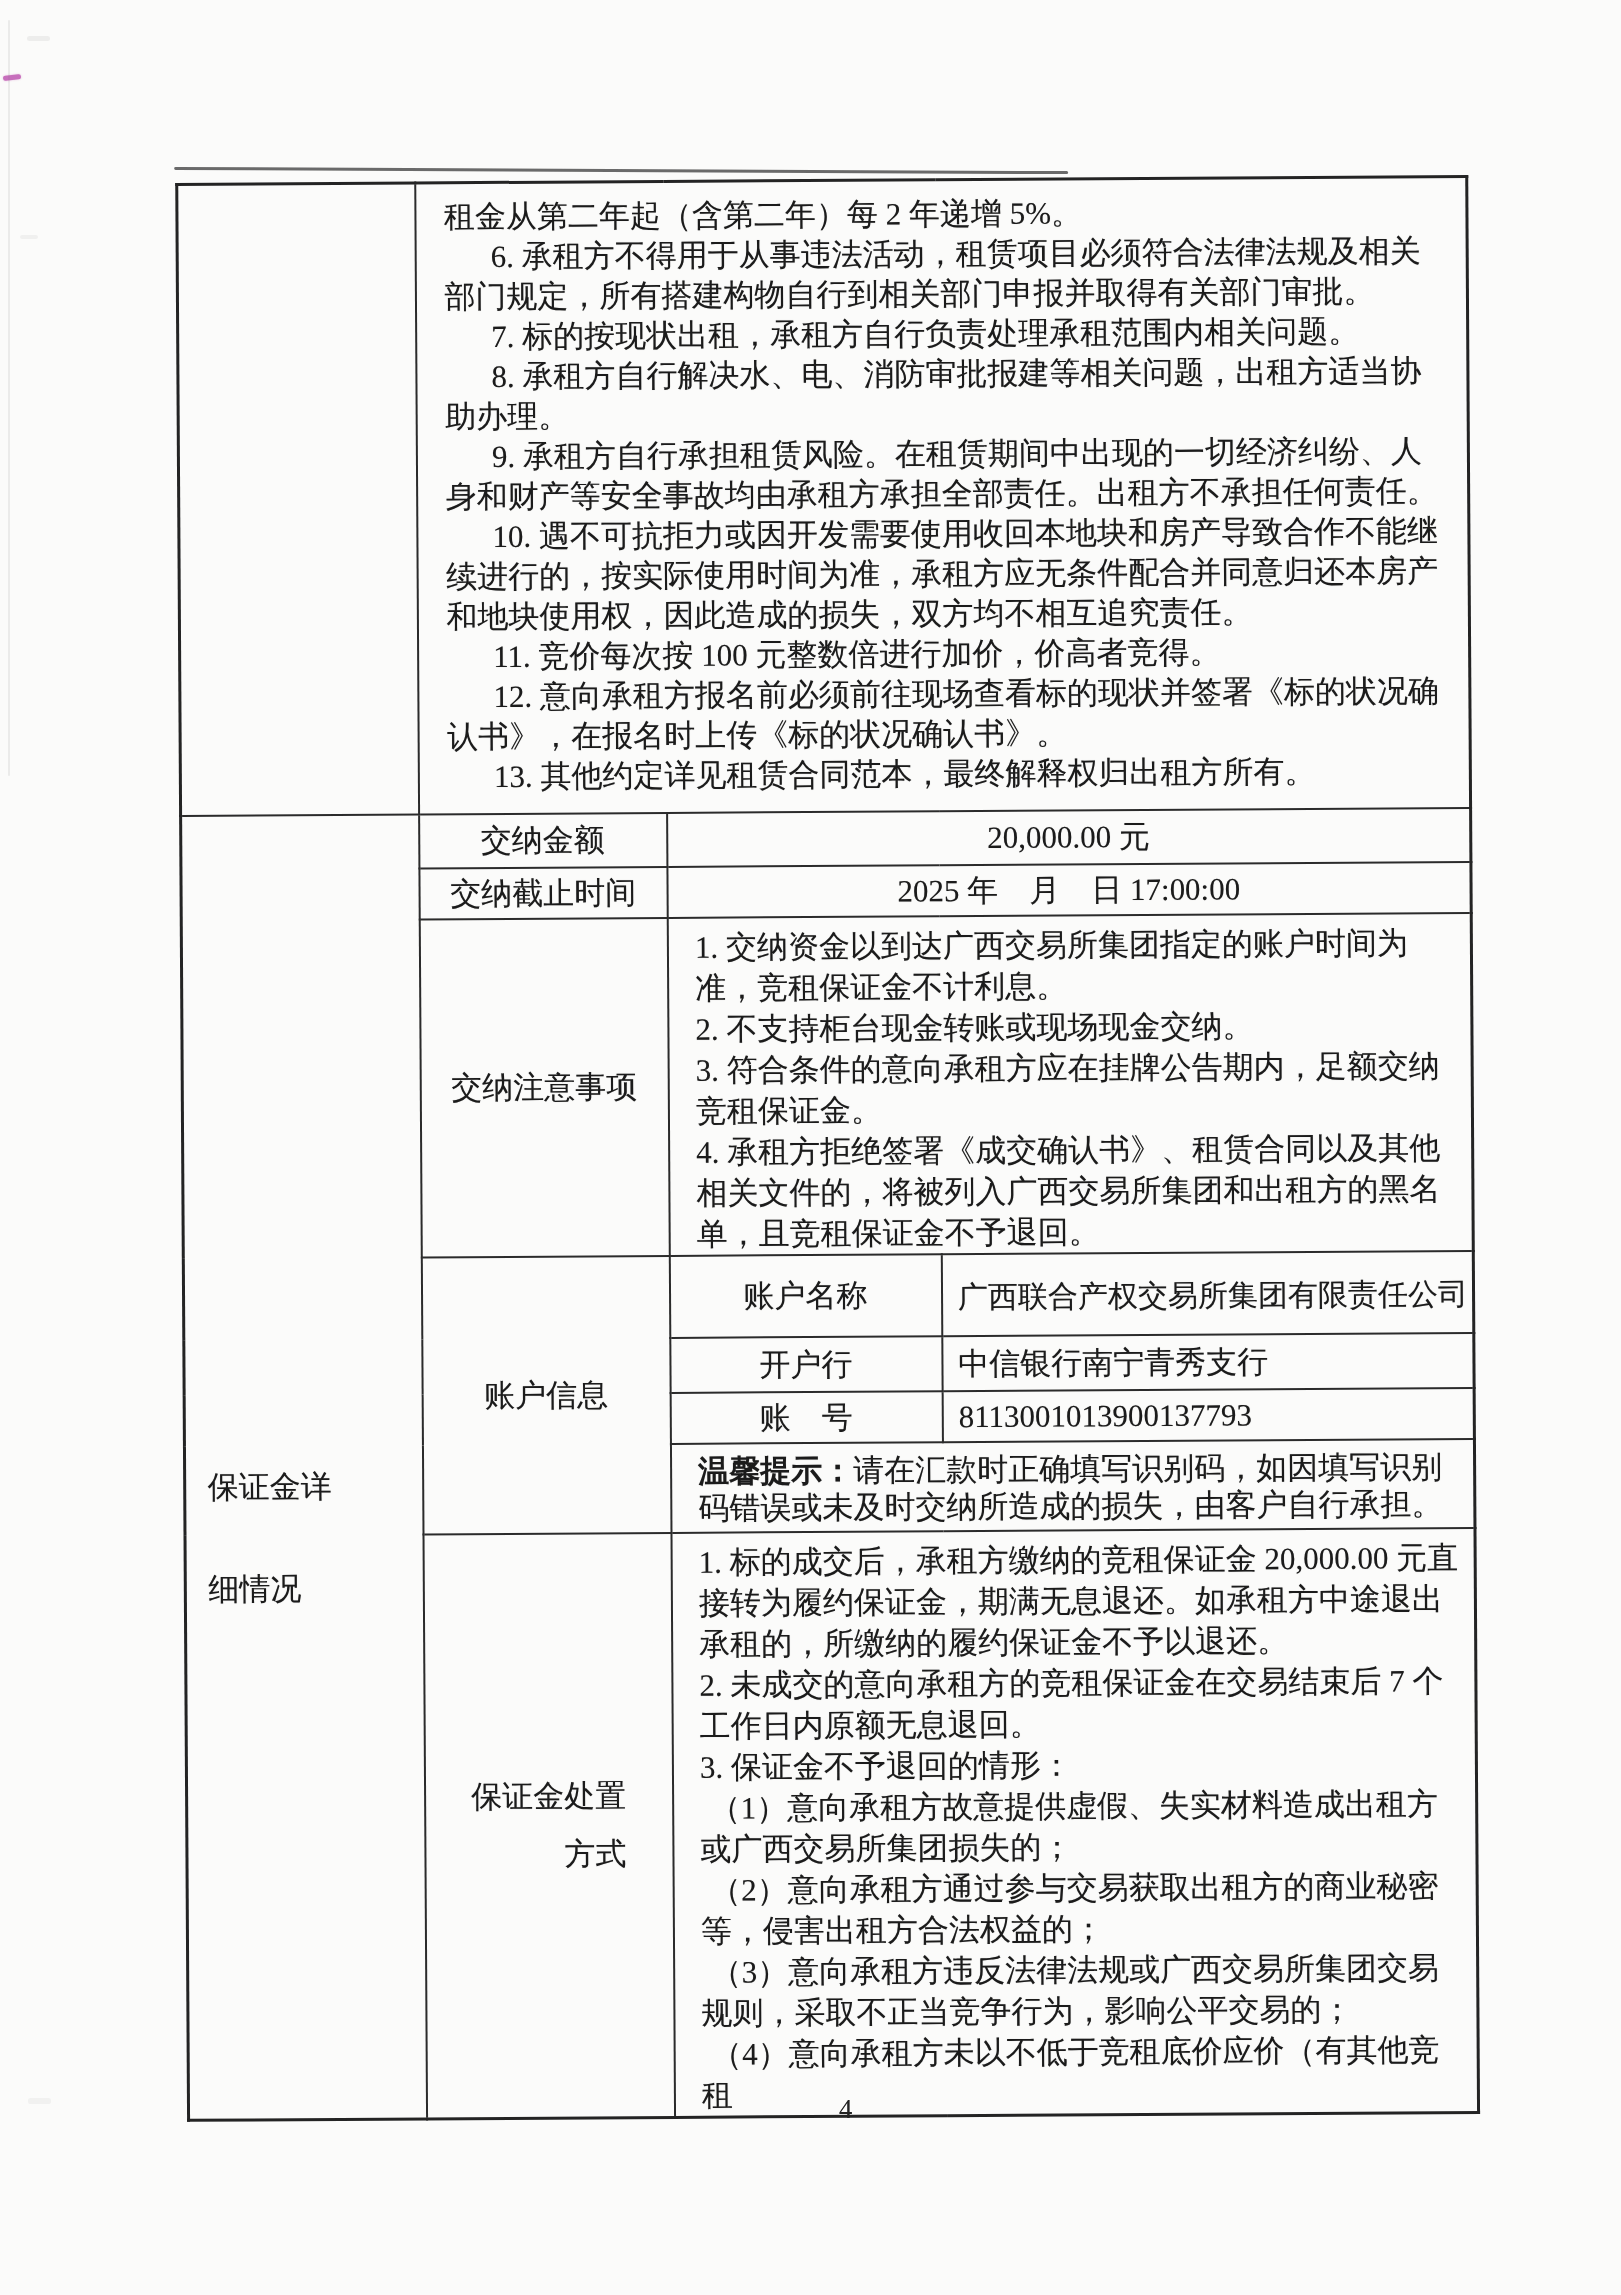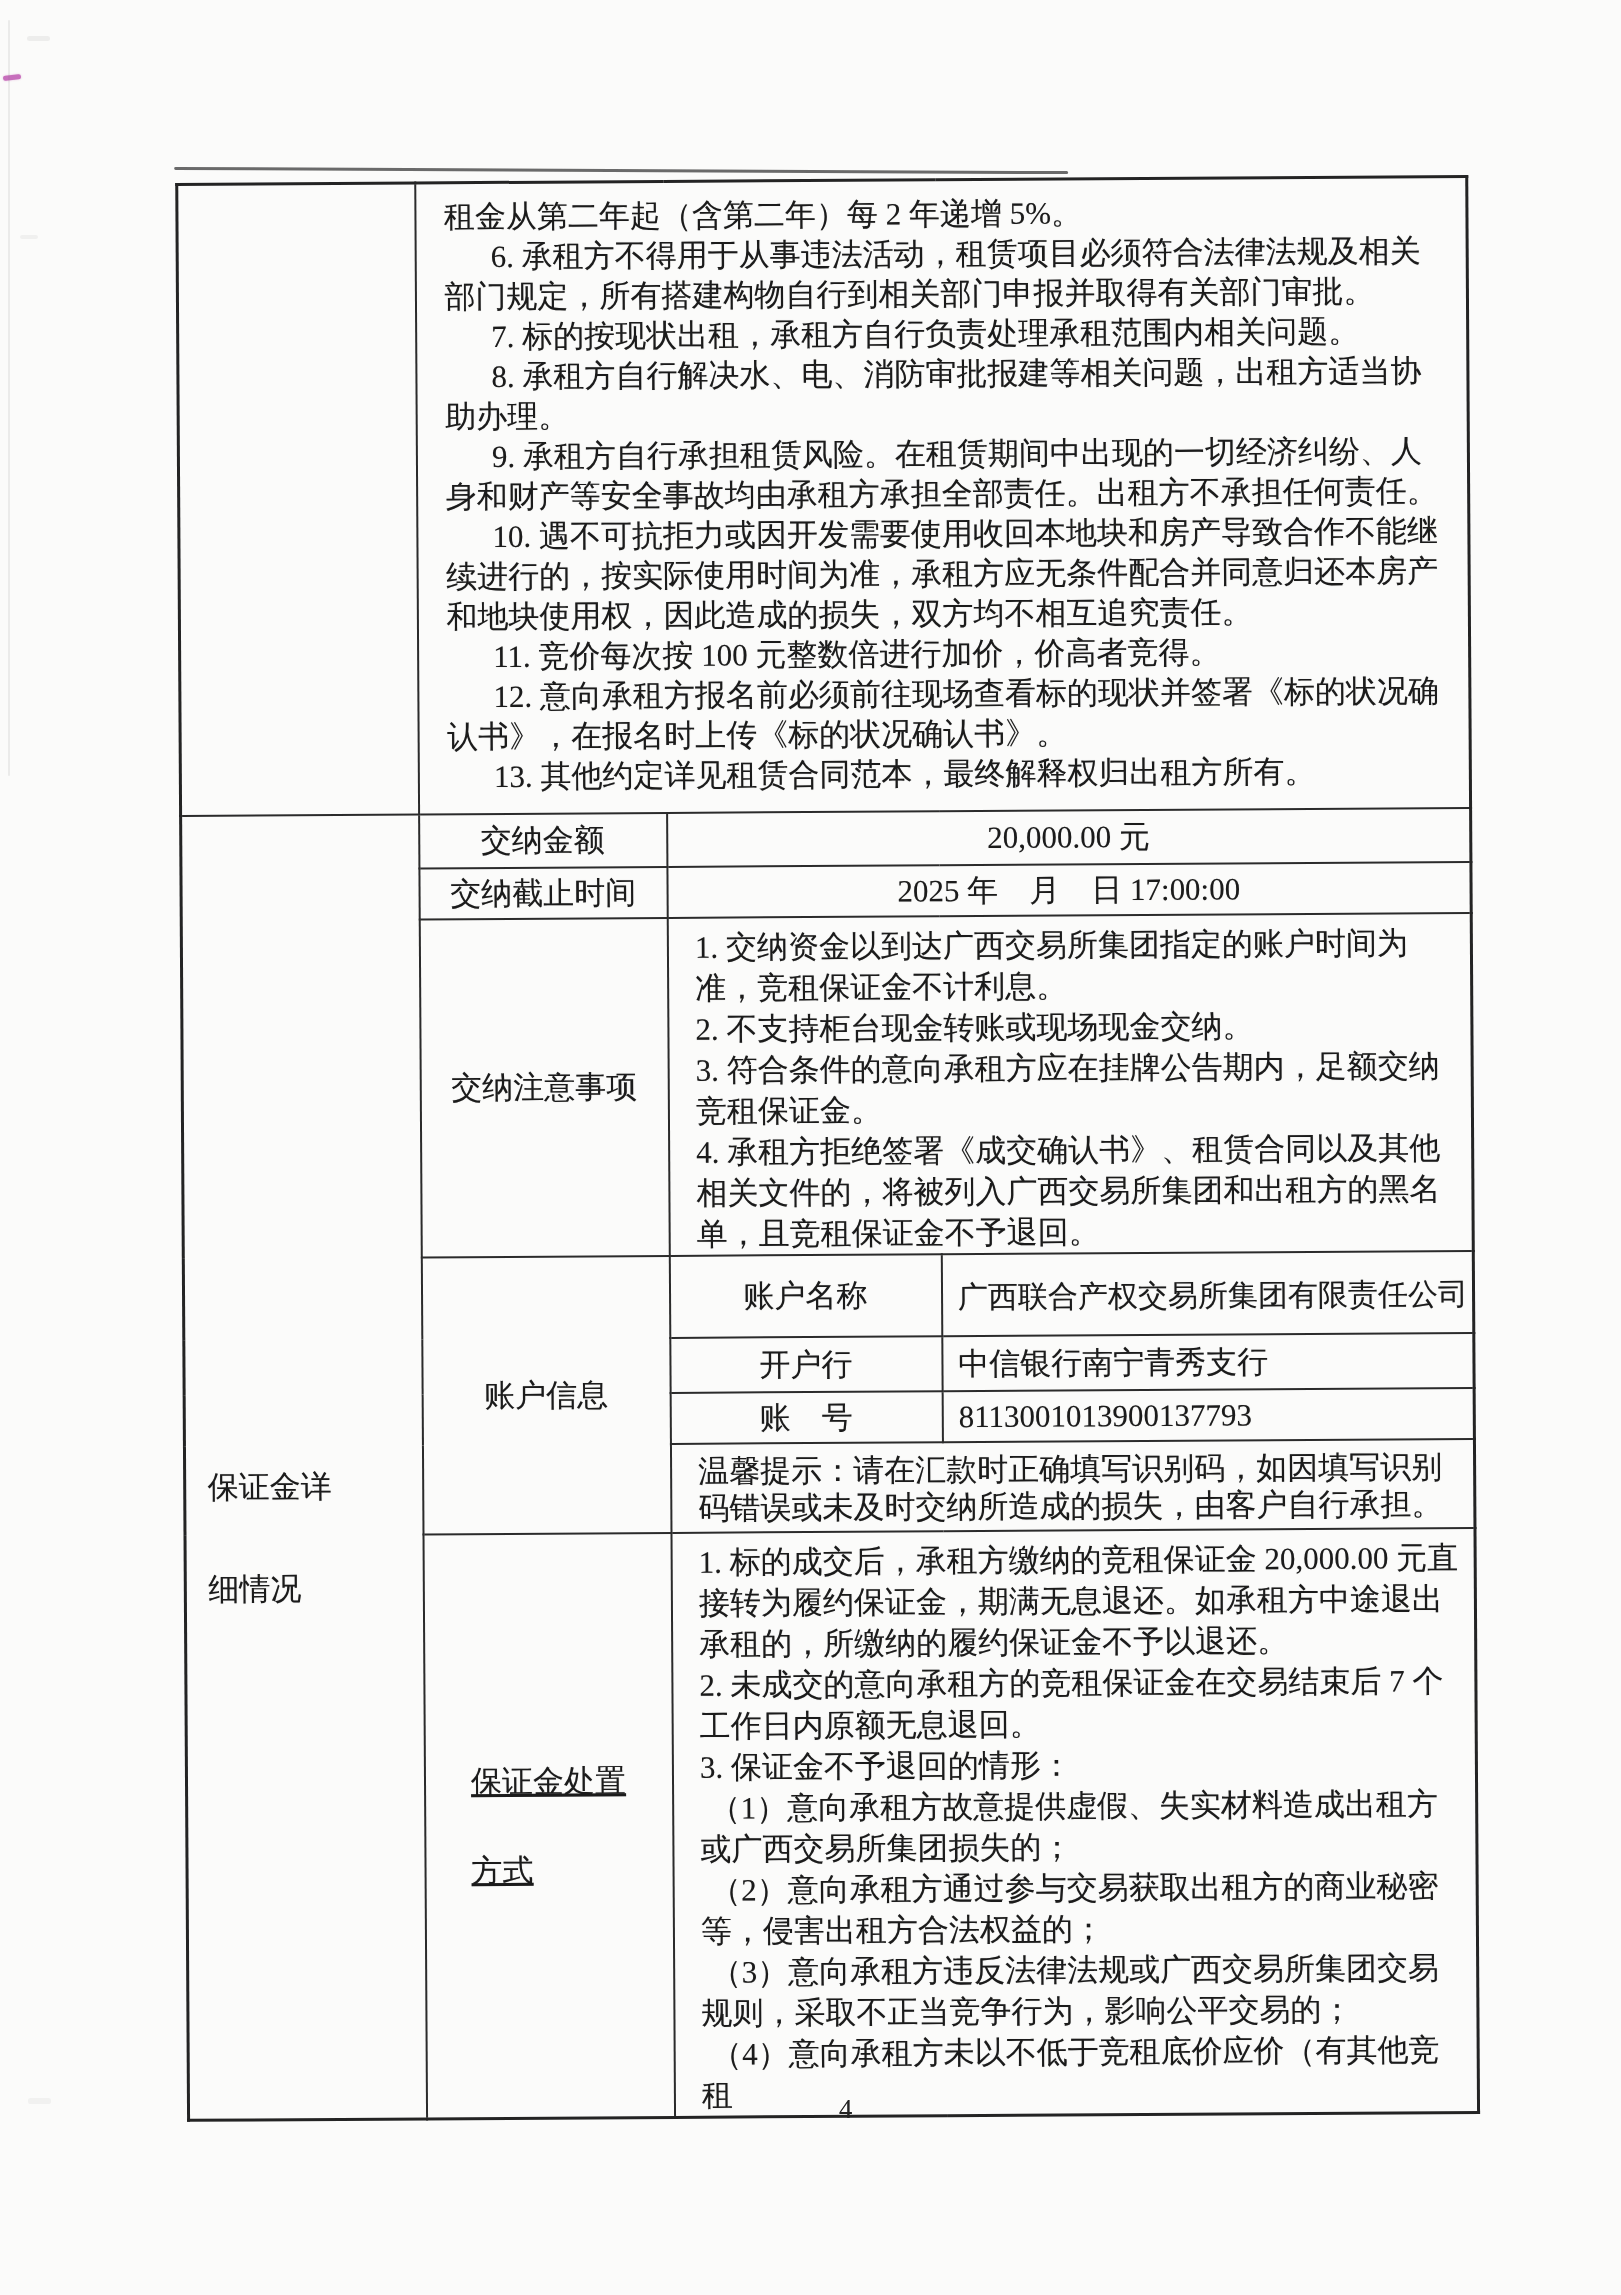--- a/index.html
+++ b/index.html
@@ -27,28 +27,28 @@
   .doc-table td{
     border:2px solid #2b2b2b;padding:0;vertical-align:middle;
     text-shadow:0 0 0.7px rgba(25,25,25,.38);
   }
   tr.r1{height:631px;} tr.r2{height:54px;} tr.r3{height:51px;}
   tr.r4{height:335px;}  tr.r5{height:82px;} tr.r6{height:55px;}
   tr.r7{height:51px;}  tr.r8{height:89px;} tr.r9{height:549px;}
   td.label{text-align:center;}
   td.outer-label{vertical-align:middle;padding:143px 5.1px 0 21.5px;text-align:left;}
   .outer-label-span{display:inline-block;width:4.2em;line-height:102px;text-align:left;}
-  .wrap5{display:inline-block;width:5em;line-height:89px;text-align:left;text-decoration:underline;}
+  .wrap5{display:inline-block;width:5em;line-height:58px;text-align:right;}
   td.content{vertical-align:top;text-align:left;padding:8.2px 14.3px 0 26.6px;}
   td.top-cell{padding:13.3px 15.3px 0 28px;line-height:40px;}
   td.value{text-align:left;padding-left:15.3px;}
   td.center-val{text-align:center;padding-left:0;}
   td.company-val{font-size:30px;line-height:38px;padding:4.1px 3.1px 0 15.3px;}
   td.tip-cell{vertical-align:top;line-height:37px;padding:8.2px 10.2px 0 26.6px;}
-  .tip-lead{font-weight:normal;margin-top:26px;}
+  .tip-lead{font-weight:bold;margin-top:26px;}
   .para{margin:0;padding:0;}
   .ind1{text-indent:1.5em;}
   .ind2{text-indent:0.3em;}
   .page-number{
     position:absolute;left:839px;top:2094px;
     font-size:26.6px;line-height:31px;color:#222;
     text-shadow:0 0 0.5px rgba(25,25,25,.4);
   }
   
   .mark-magenta{

